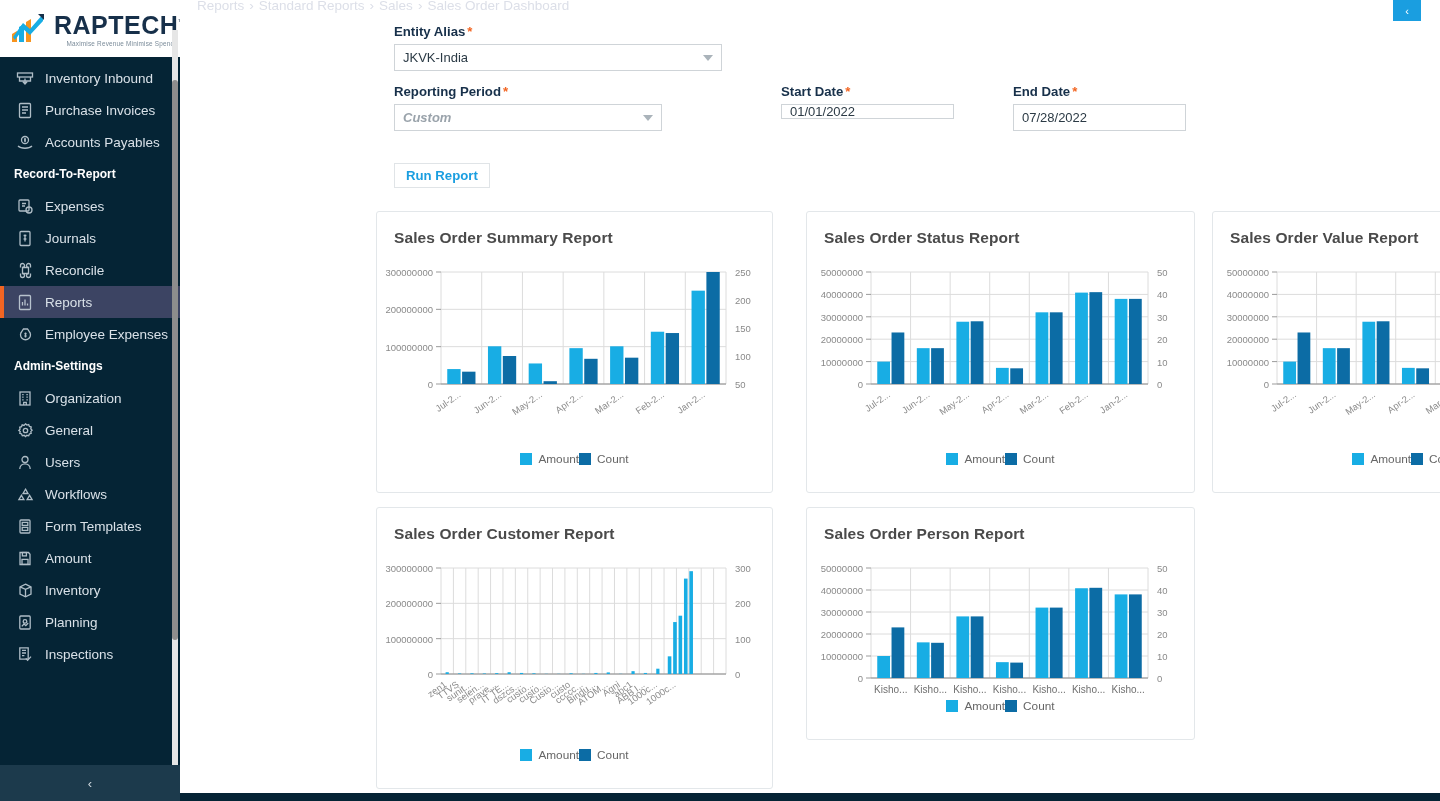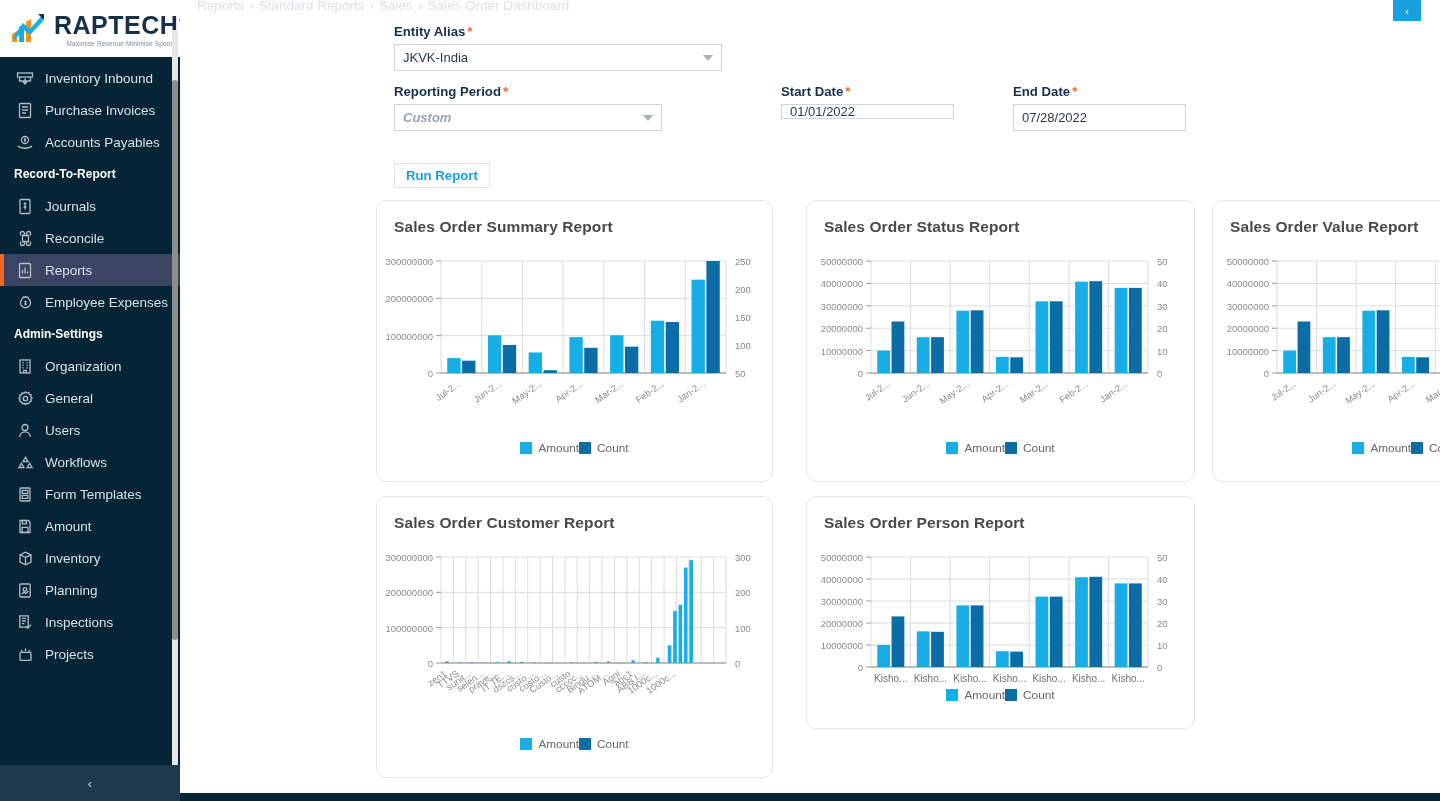--- a/index.html
+++ b/index.html
@@ -115,21 +115,22 @@
     position:absolute; left:214px; top:163px; height:25px;
     border:1px solid #e0e4e7; background:#fff; color:#1a9ee0;
     font-size:13.2px; font-weight:bold; padding:0 11px;
     display:flex; align-items:center; cursor:pointer;
     font-family:"Liberation Sans", sans-serif;
   }
 
   
   .card {
     position:absolute; background:#fff; border:1px solid #e3e7ea;
-    border-radius:10px;
+    border-radius:3px;
+    margin-top:11px;
   }
   .card-title {
     font-size:15.5px; font-weight:bold; color:#4a4a4a;
     padding:17px 0 0 17px; letter-spacing:.1px;
   }
   #card1 { left:196px; top:200px; width:397px; height:282px; }
   #card2 { left:626px; top:200px; width:389px; height:282px; }
   #card3 { left:1032px; top:200px; width:389px; height:282px; }
   #card4 { left:196px; top:496px; width:397px; height:282px; }
   #card5 { left:626px; top:496px; width:389px; height:233px; }
@@ -207,20 +208,30 @@
               <path d="M2 12c3 3 11 3 14 0" stroke="#cdd8e0" stroke-width="1.3" fill="none"></path>
             </svg>
           </span>
           <span>Accounts Payables</span>
         </div>
         <div class="nav-group">
           <span>Record-To-Report</span>
         </div>
         <div class="nav-item">
           <span class="ico">
+            <svg width="17" height="17" viewBox="0 0 17 17">
+              <rect x="2" y="2" width="10" height="11" rx="1" stroke="#cdd8e0" stroke-width="1.3" fill="none"></rect>
+              <path d="M5 5.5h4M5 8h3" stroke="#cdd8e0" stroke-width="1.3" fill="none"></path>
+              <circle cx="12" cy="12" r="3" stroke="#cdd8e0" stroke-width="1.3" fill="none"></circle>
+            </svg>
+          </span>
+          <span>Expenses</span>
+        </div>
+        <div class="nav-item">
+          <span class="ico">
             <svg width="16" height="17" viewBox="0 0 16 17">
               <rect x="3" y="1.5" width="10" height="14" rx="1" stroke="#cdd8e0" stroke-width="1.3" fill="none"></rect>
               <path d="M8 4.5v7M6.6 5.5h2.8M6.6 9h2.8" stroke="#cdd8e0" stroke-width="1.3" fill="none"></path>
             </svg>
           </span>
           <span>Journals</span>
         </div>
         <div class="nav-item">
           <span class="ico">
             <svg width="17" height="17" viewBox="0 0 17 17">
@@ -329,29 +340,20 @@
         </div>
         <div class="nav-item">
           <span class="ico">
             <svg width="17" height="17" viewBox="0 0 17 17">
               <path d="M2.8 1.8h8.4v11.4H2.8z" stroke="#cdd8e0" stroke-width="1.3" fill="none"></path>
               <path d="M5 4.4h4M5 7h4M5 9.6h2.4" stroke="#cdd8e0" stroke-width="1.3" fill="none"></path>
               <path d="M8.8 12.4l1.8 2 3.4-3.8" stroke="#cdd8e0" stroke-width="1.3" fill="none"></path>
             </svg>
           </span>
           <span>Inspections</span>
-        </div>
-        <div class="nav-item">
-          <span class="ico">
-            <svg width="17" height="17" viewBox="0 0 17 17">
-              <path d="M4 4l1.4 2M13 4l-1.4 2M8.5 2.6v2.6" stroke="#cdd8e0" stroke-width="1.3" fill="none"></path>
-              <rect x="3" y="6.4" width="11" height="8" rx="1" stroke="#cdd8e0" stroke-width="1.3" fill="none"></rect>
-            </svg>
-          </span>
-          <span>Projects</span>
         </div>
       </div>
   </div>
   <div id="nav-scrollbar"></div>
 
   <div id="collapse-bar">
     <span>‹</span>
   </div>
 </div>
 

